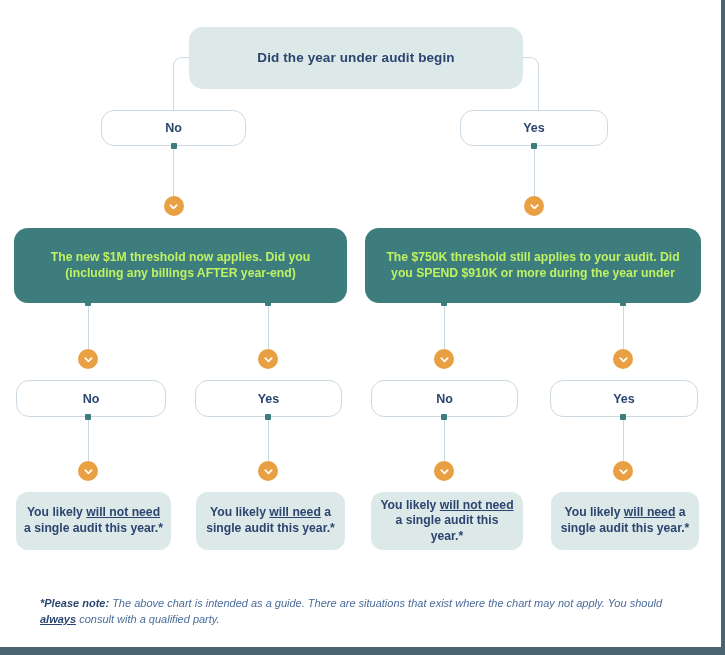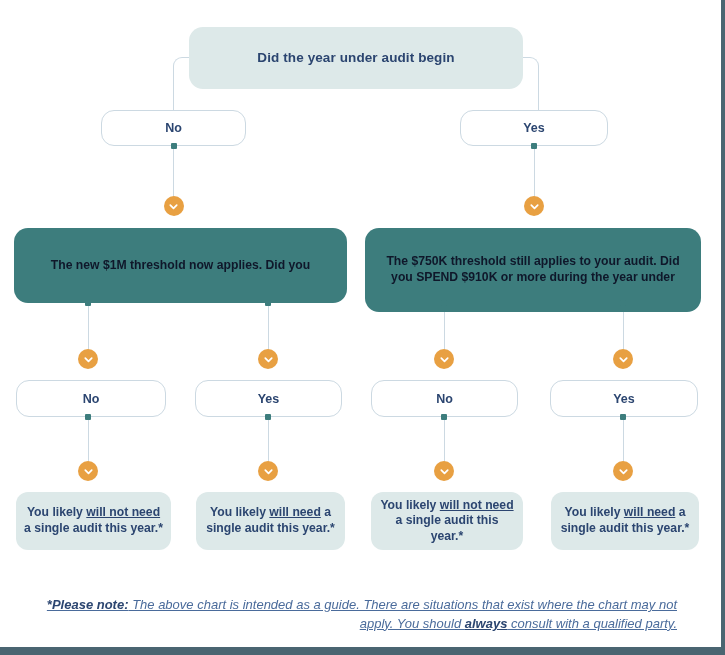--- a/index.html
+++ b/index.html
@@ -44,21 +44,21 @@
     border-radius:13px;
     color:#2b4570;
     font-weight:bold;
     font-size:12.5px;
   }
 
   
   .teal{
     background:#3d7d7d;
     border-radius:14px;
-    color:#0f172a;
+    color:#bef264;
     font-weight:bold;
     font-size:12.2px;
     padding:0 10px;
   }
 
   
   .result{
     background:#dde9e9;
     border-radius:12px;
     color:#2b4570;
@@ -112,27 +112,26 @@
     z-index:4;
     display:flex;align-items:center;justify-content:center;
   }
   .chev svg{display:block;}
 
   
   .footnote{
     position:absolute;
     left:40px;right:44px;
     top:596px;
-    text-align:right;
+    text-align:left;
     color:#4a6b9b;
-    font-size:13px;
+    font-size:11px;
     font-style:italic;
     line-height:1.45;
     z-index:3;
-    text-decoration:underline;
   }
   .footnote b{font-weight:bold;font-style:italic;color:#2b4570;}
   .footnote u{text-decoration:underline;font-weight:bold;color:#2b4570;}
 
   .bottombar{
     position:absolute;
     left:0;right:0;bottom:0;
     height:8px;
     background:#4a6571;
     z-index:5;
@@ -169,23 +168,24 @@
     </svg>
   </div>
   <div class="chev" style="left:524px;top:196px;">
     <svg width="11" height="11" viewBox="0 0 12 12" aria-hidden="true">
       <path d="M2.5 4.5 L6 8 L9.5 4.5" fill="none" stroke="#ffffff" stroke-width="1.9" stroke-linecap="round" stroke-linejoin="round"></path>
     </svg>
   </div>
 
   <div class="node teal" style="left:14px;top:228px;width:333px;height:75px;flex-direction:column;">
     <span class="txt">The new $1M threshold now applies. Did you</span>
-  </div>
-
-  <div class="node teal" style="left:365px;top:228px;width:336px;height:84px;flex-direction:column;">
+    <span class="txt">(including any billings AFTER year-end)</span>
+  </div>
+
+  <div class="node teal" style="left:365px;top:228px;width:336px;height:75px;flex-direction:column;">
     <span class="txt">The $750K threshold still applies to your audit. Did</span>
     <span class="txt">you SPEND $910K or more during the year under</span>
   </div>
 
   <div class="dot" style="left:85px;top:300px;"></div>
   <div class="dot" style="left:265px;top:300px;"></div>
   <div class="dot" style="left:441px;top:300px;"></div>
   <div class="dot" style="left:620px;top:300px;"></div>
 
   <div class="vline" style="left:87.5px;top:303px;height:48px;"></div>

